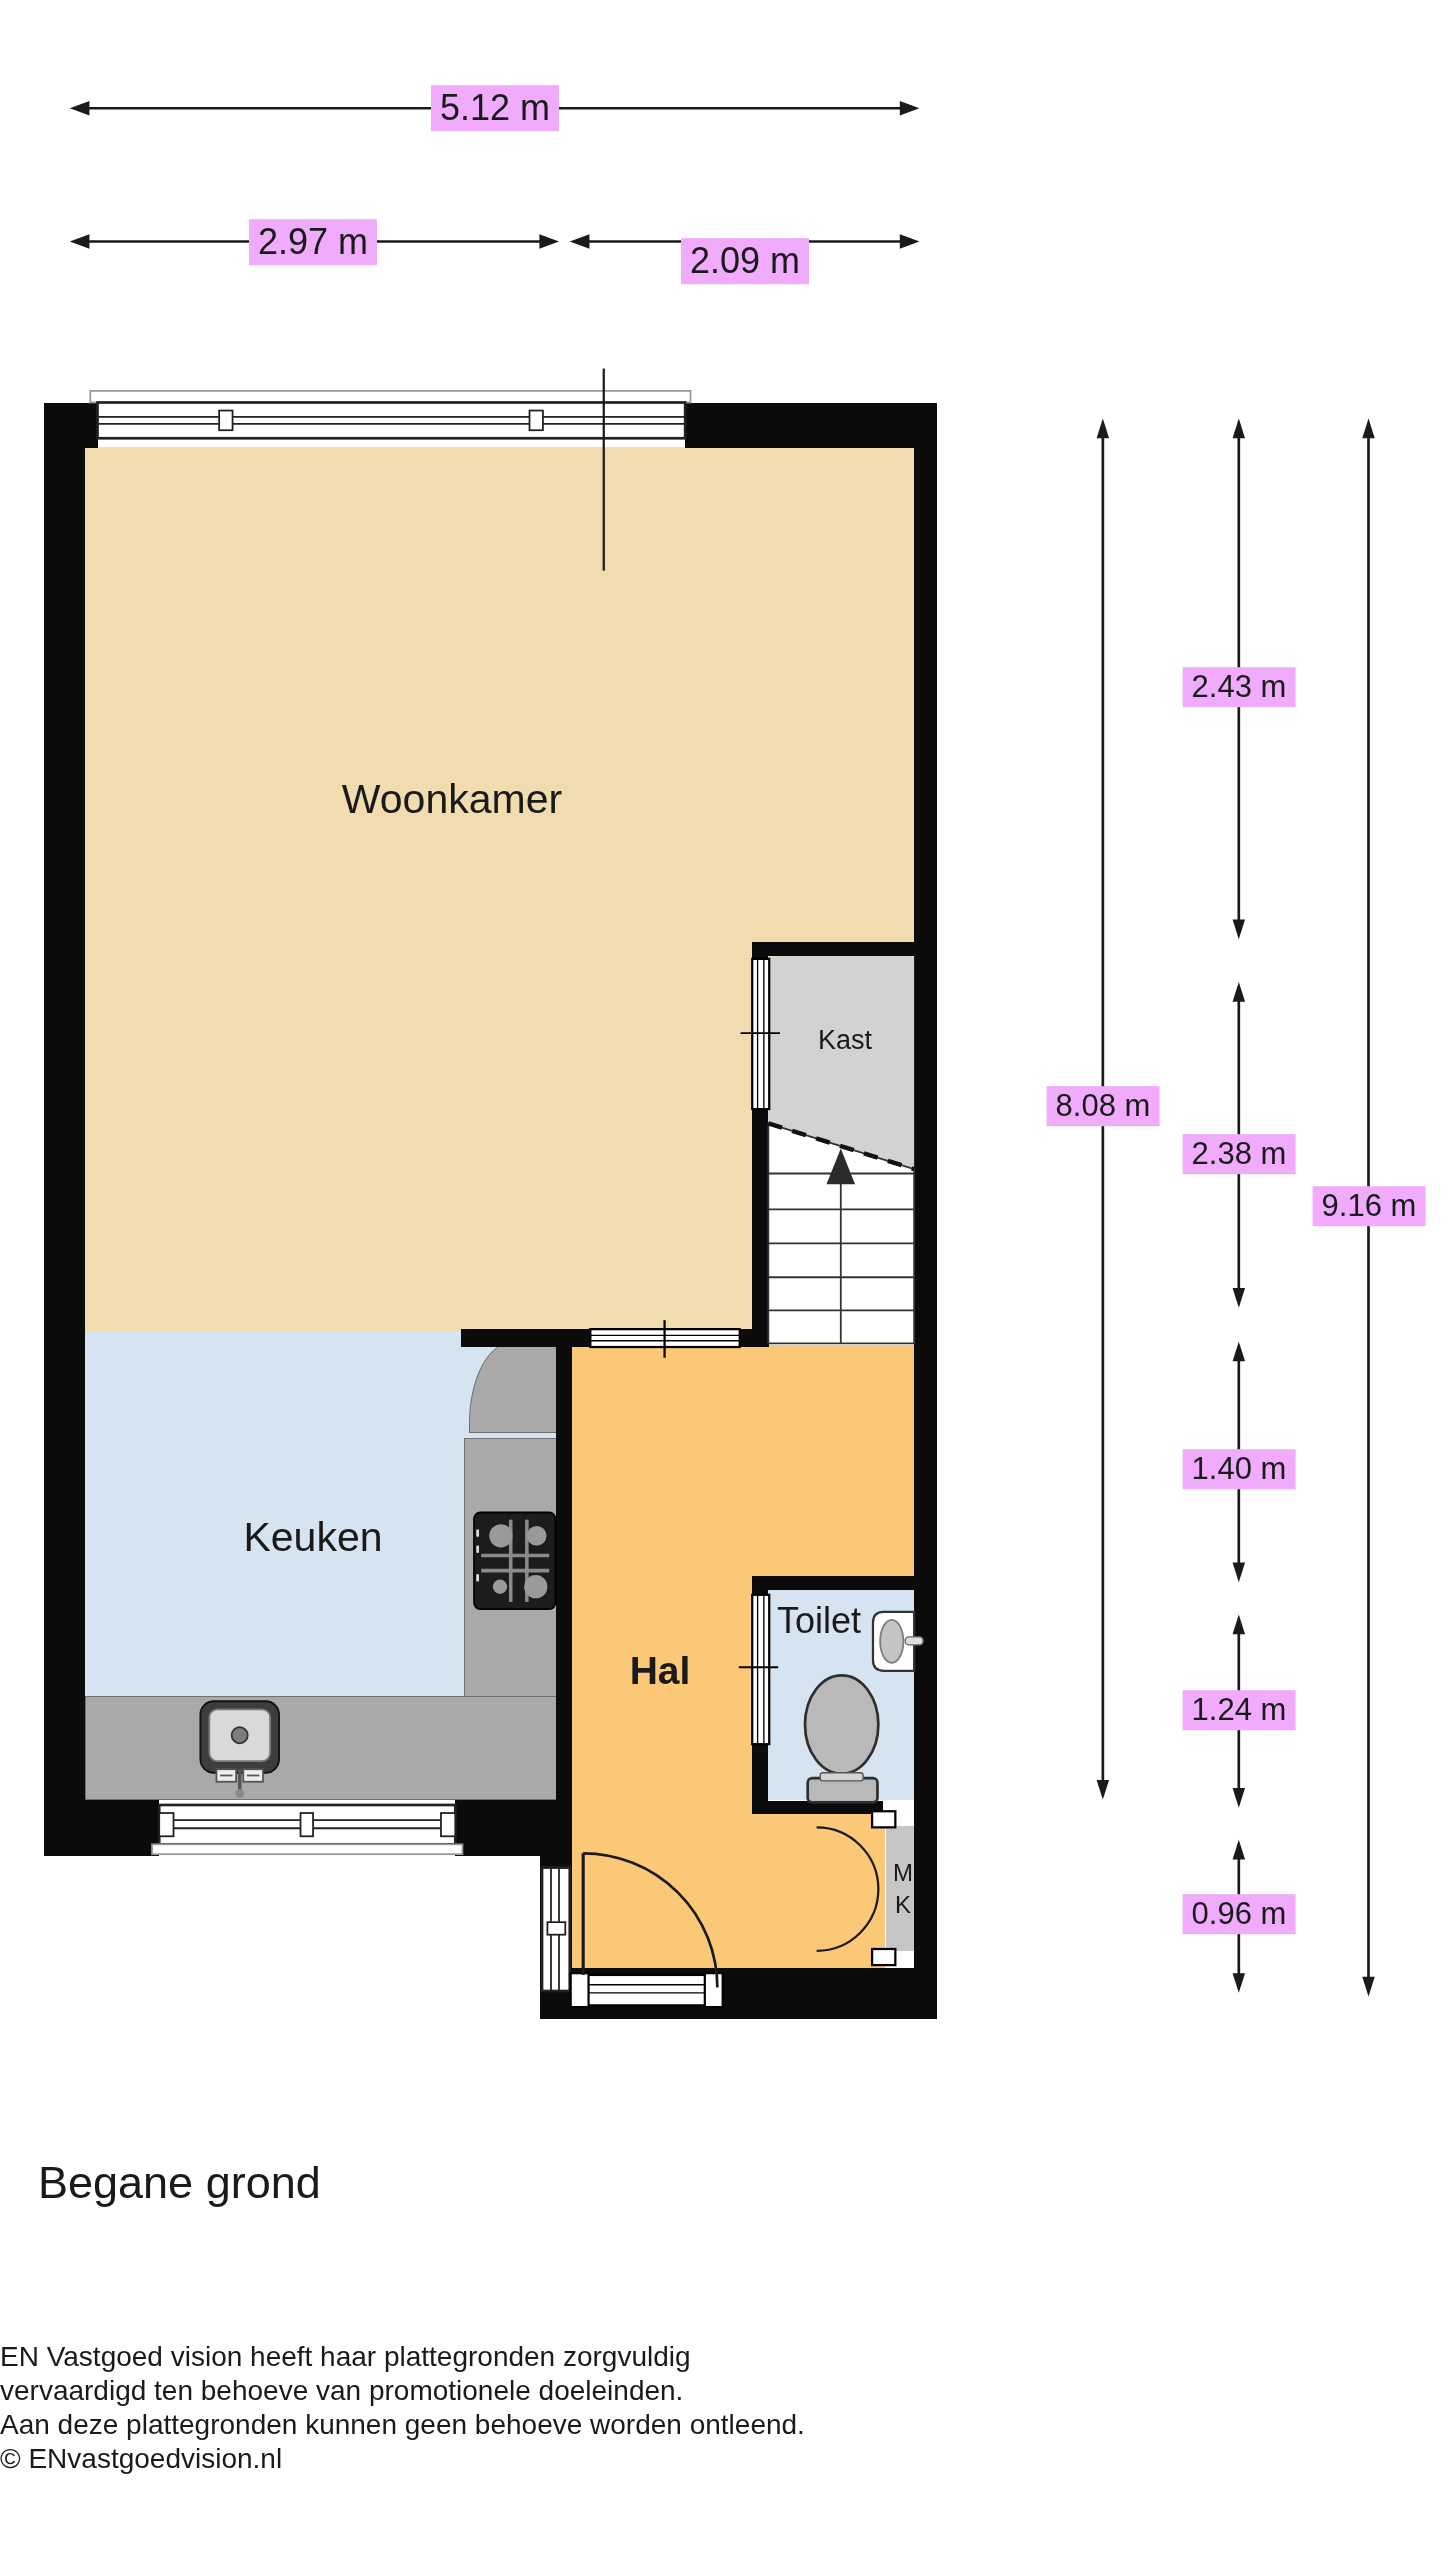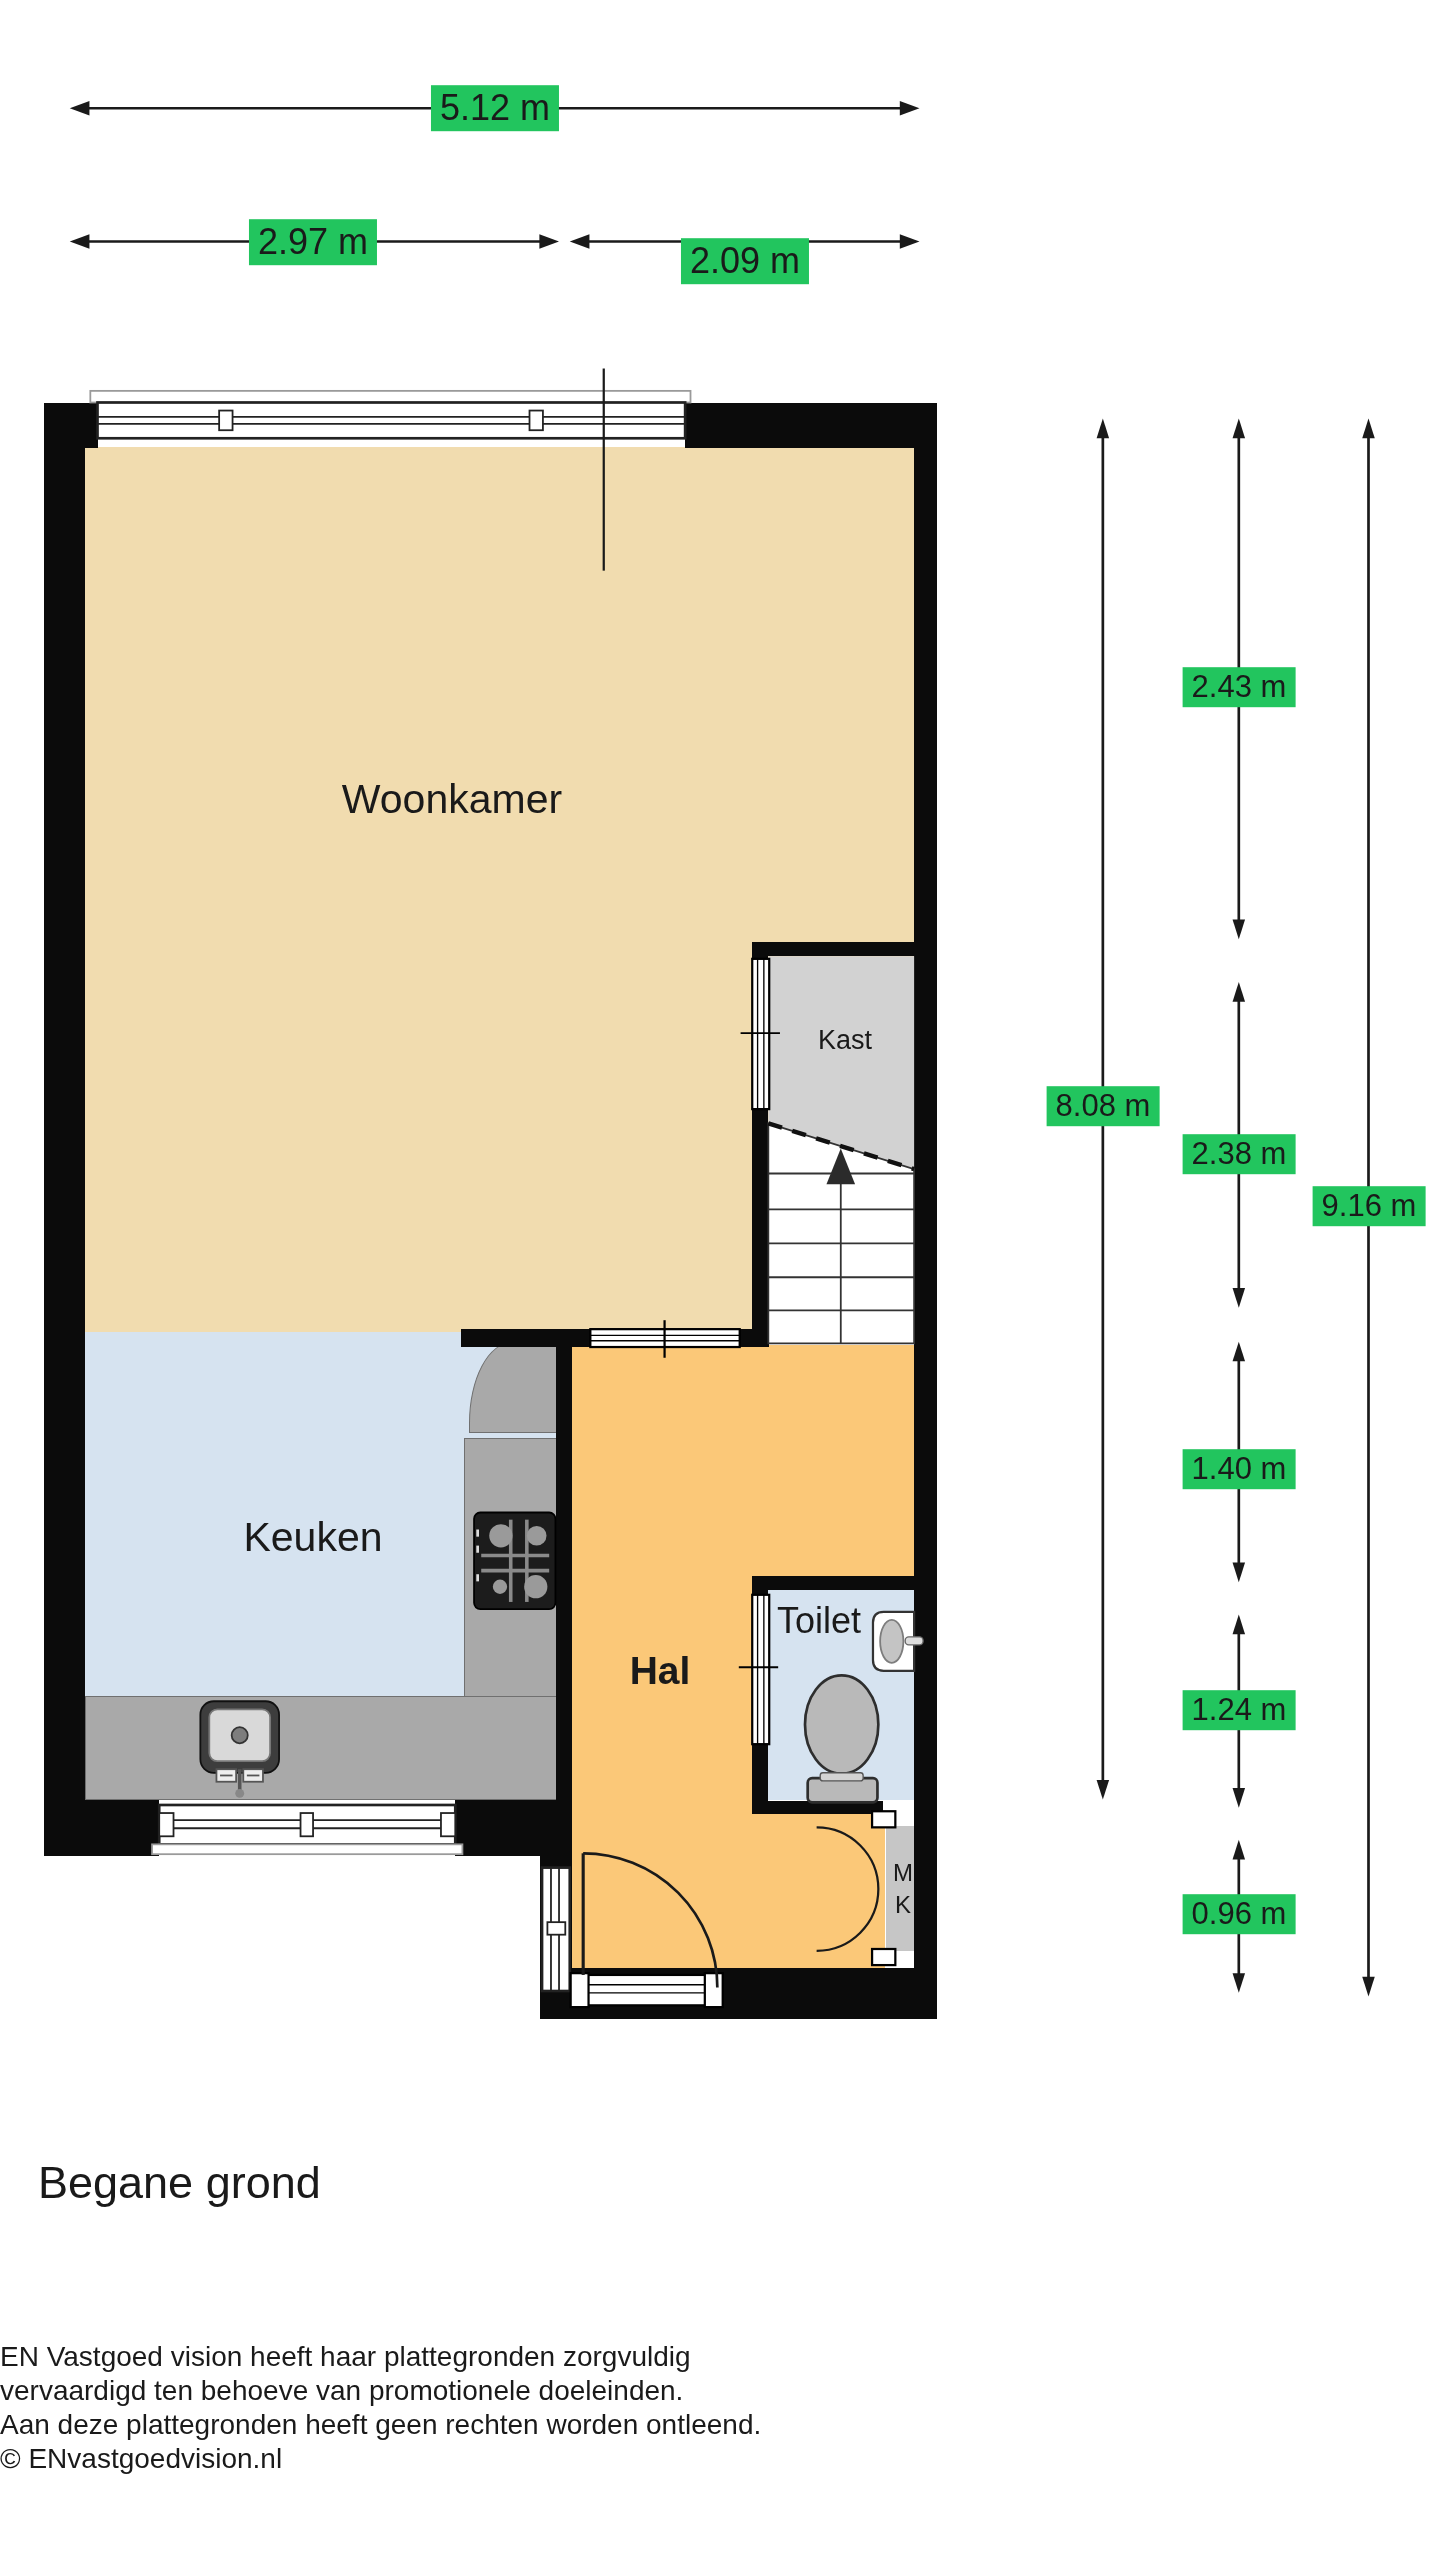--- a/index.html
+++ b/index.html
@@ -6,21 +6,21 @@
     --wall:#0B0B0B; --woonkamer:#F1DCAF; --keuken:#D6E3F0; --hal:#FBC878;
     --kast:#D2D2D2; --counter:#A9A9A9; --counterline:#707070; --mk:#C6C6C6;
     --ink:#1A1A1A; --fixture:#B9B9B9;
   }
   html,body{margin:0;padding:0;background:#fff;}
   #canvas{position:relative;width:1449px;height:2576px;background:#fff;overflow:hidden;
           font-family:"Liberation Sans", sans-serif;color:var(--ink);}
   .room{position:absolute;}
   .wall{position:absolute;background:var(--wall);z-index:4;}
   .roomlabel{position:absolute;transform:translate(-50%,-50%);font-size:41px;z-index:7;white-space:nowrap;}
-  .dimlabel{position:absolute;transform:translate(-50%,-50%);font-size:31px;background:#22c55e;
+  .dimlabel{position:absolute;transform:translate(-50%,-50%);font-size:31px;background:#f0abfc;
             padding:1.8px 9px;z-index:7;white-space:nowrap;}
   .toplabel{font-size:36px;}
   svg.overlay{position:absolute;left:0;top:0;z-index:5;}
   #title{position:absolute;left:38px;top:2157px;font-size:45px;z-index:7;}
   #footer{position:absolute;left:0;top:2340px;width:966px;text-align:left;z-index:7;
           font-size:28px;line-height:34px;}
   .mk-label{position:absolute;font-size:24px;line-height:32px;z-index:7;text-align:center;transform:translate(-50%,-50%);}
 </style>
 </head>
 <body>
@@ -234,18 +234,18 @@
   <div class="dimlabel" style="left:1239px;top:1154px;">2.38 m</div>
   <div class="dimlabel" style="left:1239px;top:1469px;">1.40 m</div>
   <div class="dimlabel" style="left:1239px;top:1710px;">1.24 m</div>
   <div class="dimlabel" style="left:1239px;top:1914px;">0.96 m</div>
   <div class="dimlabel" style="left:1369px;top:1206px;">9.16 m</div>
 
   <div id="title">Begane grond</div>
   <div id="footer">
     <div>EN Vastgoed vision heeft haar plattegronden zorgvuldig</div>
     <div>vervaardigd ten behoeve van promotionele doeleinden.</div>
-    <div>Aan deze plattegronden heeft geen rechten worden ontleend.</div>
+    <div>Aan deze plattegronden kunnen geen behoeve worden ontleend.</div>
     <div>© ENvastgoedvision.nl</div>
   </div>
 
 </div>
 
 
 </body></html>

